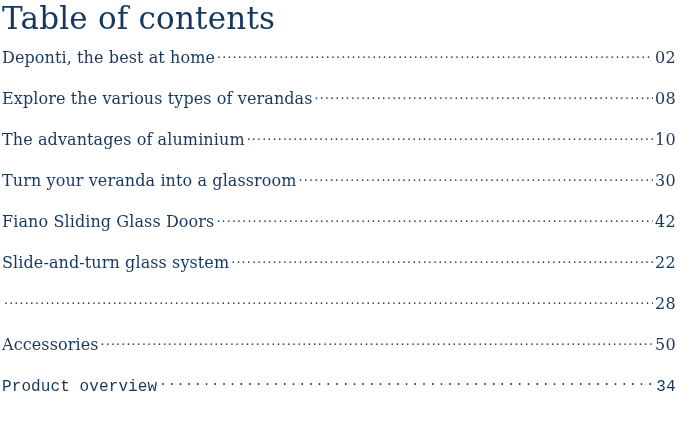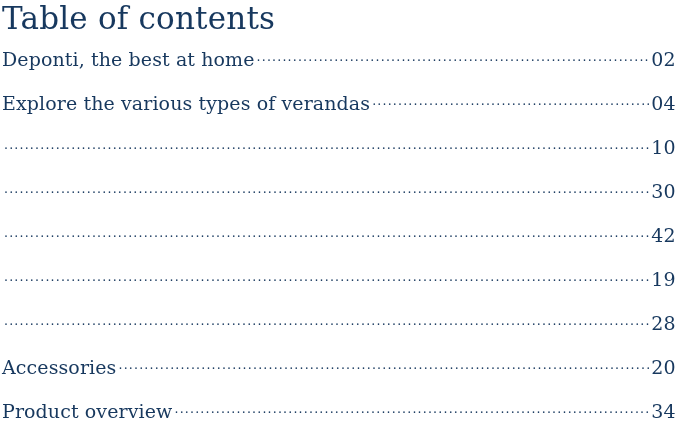--- a/index.html
+++ b/index.html
@@ -34,29 +34,30 @@
   }
   .toc-list {
     list-style: none;
     margin: 0;
     padding: 0;
   }
   .toc-entry {
     display: flex;
     align-items: baseline;
     width: 100%;
-    font-size: 19px;
+    font-size: 16px;
     line-height: 1;
     padding: 0;
     margin: 0 0 22px 0;
     color: #17385e;
     white-space: nowrap;
   }
   .toc-entry:last-child {
     margin-bottom: 8px;
+    font-family: Liberation Mono, monospace;
   }
   .toc-label {
     flex: 0 0 auto;
     letter-spacing: 0.1px;
   }
   .toc-dots {
     flex: 1 1 auto;
     min-width: 8px;
     position: relative;
     height: 1em;
@@ -89,46 +90,50 @@
   <h1 class="toc-title">Table of contents</h1>
   <ul class="toc-list">
     <li class="toc-entry">
       <span class="toc-label">Deponti, the best at home</span>
       <span class="toc-dots"></span>
       <span class="toc-page">02</span>
     </li>
     <li class="toc-entry">
       <span class="toc-label">Explore the various types of verandas</span>
       <span class="toc-dots"></span>
-      <span class="toc-page">04</span>
+      <span class="toc-page">08</span>
     </li>
     <li class="toc-entry">
+      <span class="toc-label">The advantages of aluminium</span>
       <span class="toc-dots"></span>
       <span class="toc-page">10</span>
     </li>
     <li class="toc-entry">
+      <span class="toc-label">Turn your veranda into a glassroom</span>
       <span class="toc-dots"></span>
       <span class="toc-page">30</span>
     </li>
     <li class="toc-entry">
+      <span class="toc-label">Fiano Sliding Glass Doors</span>
       <span class="toc-dots"></span>
       <span class="toc-page">42</span>
     </li>
     <li class="toc-entry">
+      <span class="toc-label">Slide-and-turn glass system</span>
       <span class="toc-dots"></span>
-      <span class="toc-page">19</span>
+      <span class="toc-page">22</span>
     </li>
     <li class="toc-entry">
       <span class="toc-dots"></span>
       <span class="toc-page">28</span>
     </li>
     <li class="toc-entry">
       <span class="toc-label">Accessories</span>
       <span class="toc-dots"></span>
-      <span class="toc-page">20</span>
+      <span class="toc-page">50</span>
     </li>
     <li class="toc-entry">
       <span class="toc-label">Product overview</span>
       <span class="toc-dots"></span>
       <span class="toc-page">34</span>
     </li>
   </ul>
 </div>
 
 </body></html>

